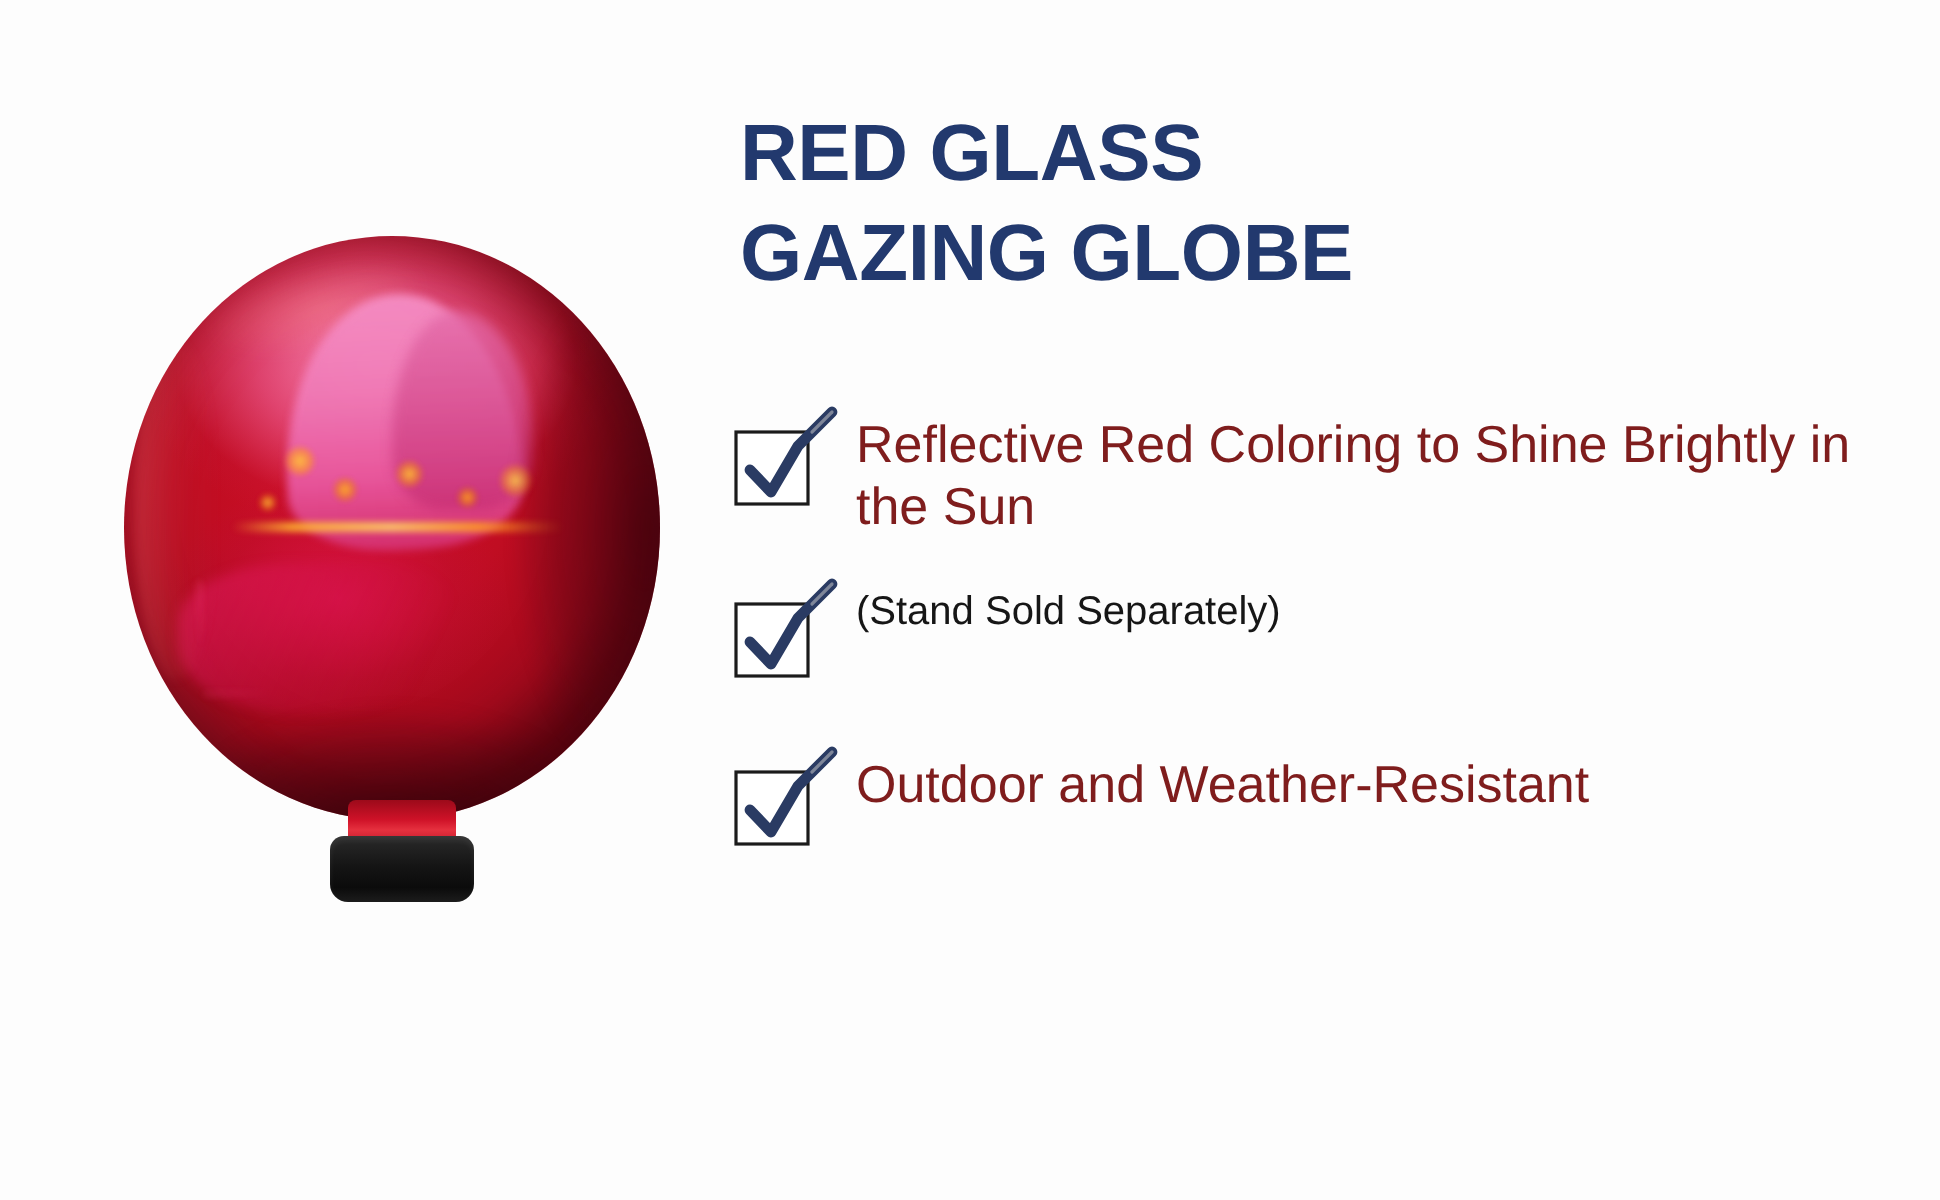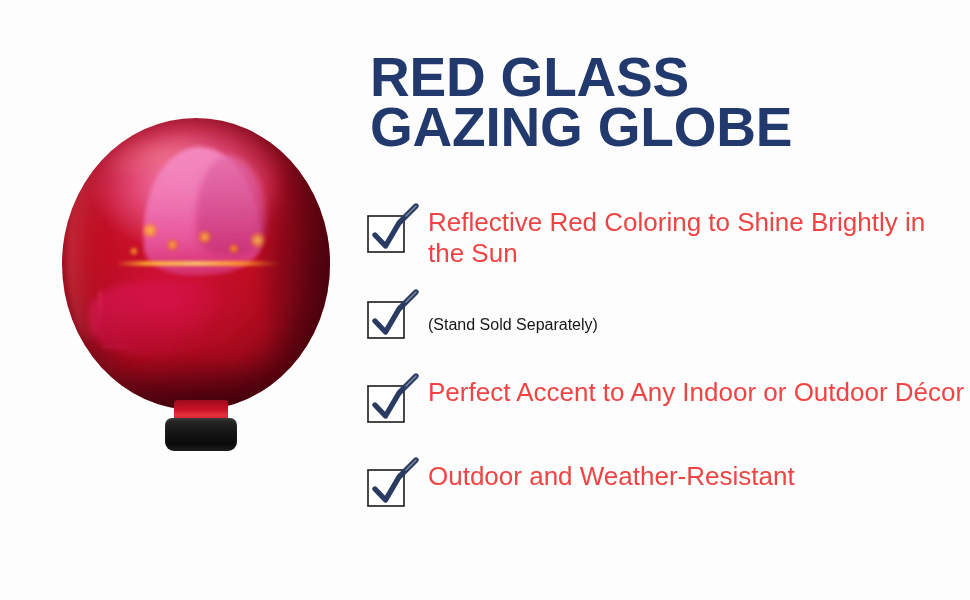--- a/index.html
+++ b/index.html
@@ -195,21 +195,21 @@
     top: 0;
     width: 602px;
     height: 600px;
   }
   .title {
     position: absolute;
     left: 2px;
     top: 52px;
     width: 600px;
     color: #22396e;
-    font-size: 55px;
+    font-size: 40px;
     line-height: 50px;
     font-weight: bold;
     letter-spacing: -0.2px;
     white-space: pre-line;
   }
 
   .features {
     position: absolute;
     left: 0;
     top: 205px;
@@ -239,31 +239,31 @@
     width: 52px;
     height: 50px;
     overflow: visible;
   }
 
   .feature-text {
     flex: 1 1 auto;
     padding-top: 2px;
   }
   .feature-main {
-    color: #ef4444;
+    color: #7f1d1d;
     font-size: 26px;
     line-height: 31px;
     font-weight: normal;
   }
   .feature-sub {
     color: #161616;
-    font-size: 16px;
+    font-size: 20px;
     line-height: 25px;
     font-weight: normal;
-    margin-top: 19px;
+    margin-top: 1px;
   }
 </style>
 </head>
 <body>
 
 <div class="infographic">
 
   <div class="product-panel">
     <div class="globe-wrap">
       <div class="globe">
@@ -309,41 +309,29 @@
             <rect x="2" y="11" width="36" height="36" fill="#ffffff" stroke="#1b1b1b" stroke-width="1.6"></rect>
             <path d="M9 30 L19.5 41 L33 18 L50 1" fill="none" stroke="#2a3b63" stroke-width="5.4" stroke-linecap="round" stroke-linejoin="round"></path>
             <path d="M40 11 L50 1" fill="none" stroke="#7e8699" stroke-width="1.6" stroke-linecap="round"></path>
           </svg>
         </div>
         <div class="feature-text">
           <div class="feature-sub">(Stand Sold Separately)</div>
         </div>
       </div>
 
+
       <div class="feature">
         <div class="checkbox">
           <svg viewBox="0 0 52 50" xmlns="http://www.w3.org/2000/svg">
             <rect x="2" y="11" width="36" height="36" fill="#ffffff" stroke="#1b1b1b" stroke-width="1.6"></rect>
             <path d="M9 30 L19.5 41 L33 18 L50 1" fill="none" stroke="#2a3b63" stroke-width="5.4" stroke-linecap="round" stroke-linejoin="round"></path>
             <path d="M40 11 L50 1" fill="none" stroke="#7e8699" stroke-width="1.6" stroke-linecap="round"></path>
           </svg>
         </div>
         <div class="feature-text">
-          <div class="feature-main">Perfect Accent to Any Indoor or Outdoor Décor</div>
-        </div>
-      </div>
-
-      <div class="feature">
-        <div class="checkbox">
-          <svg viewBox="0 0 52 50" xmlns="http://www.w3.org/2000/svg">
-            <rect x="2" y="11" width="36" height="36" fill="#ffffff" stroke="#1b1b1b" stroke-width="1.6"></rect>
-            <path d="M9 30 L19.5 41 L33 18 L50 1" fill="none" stroke="#2a3b63" stroke-width="5.4" stroke-linecap="round" stroke-linejoin="round"></path>
-            <path d="M40 11 L50 1" fill="none" stroke="#7e8699" stroke-width="1.6" stroke-linecap="round"></path>
-          </svg>
-        </div>
-        <div class="feature-text">
           <div class="feature-main">Outdoor and Weather-Resistant</div>
         </div>
       </div>
 
     </div>
   </div>
 </div>
 
 </body></html>

